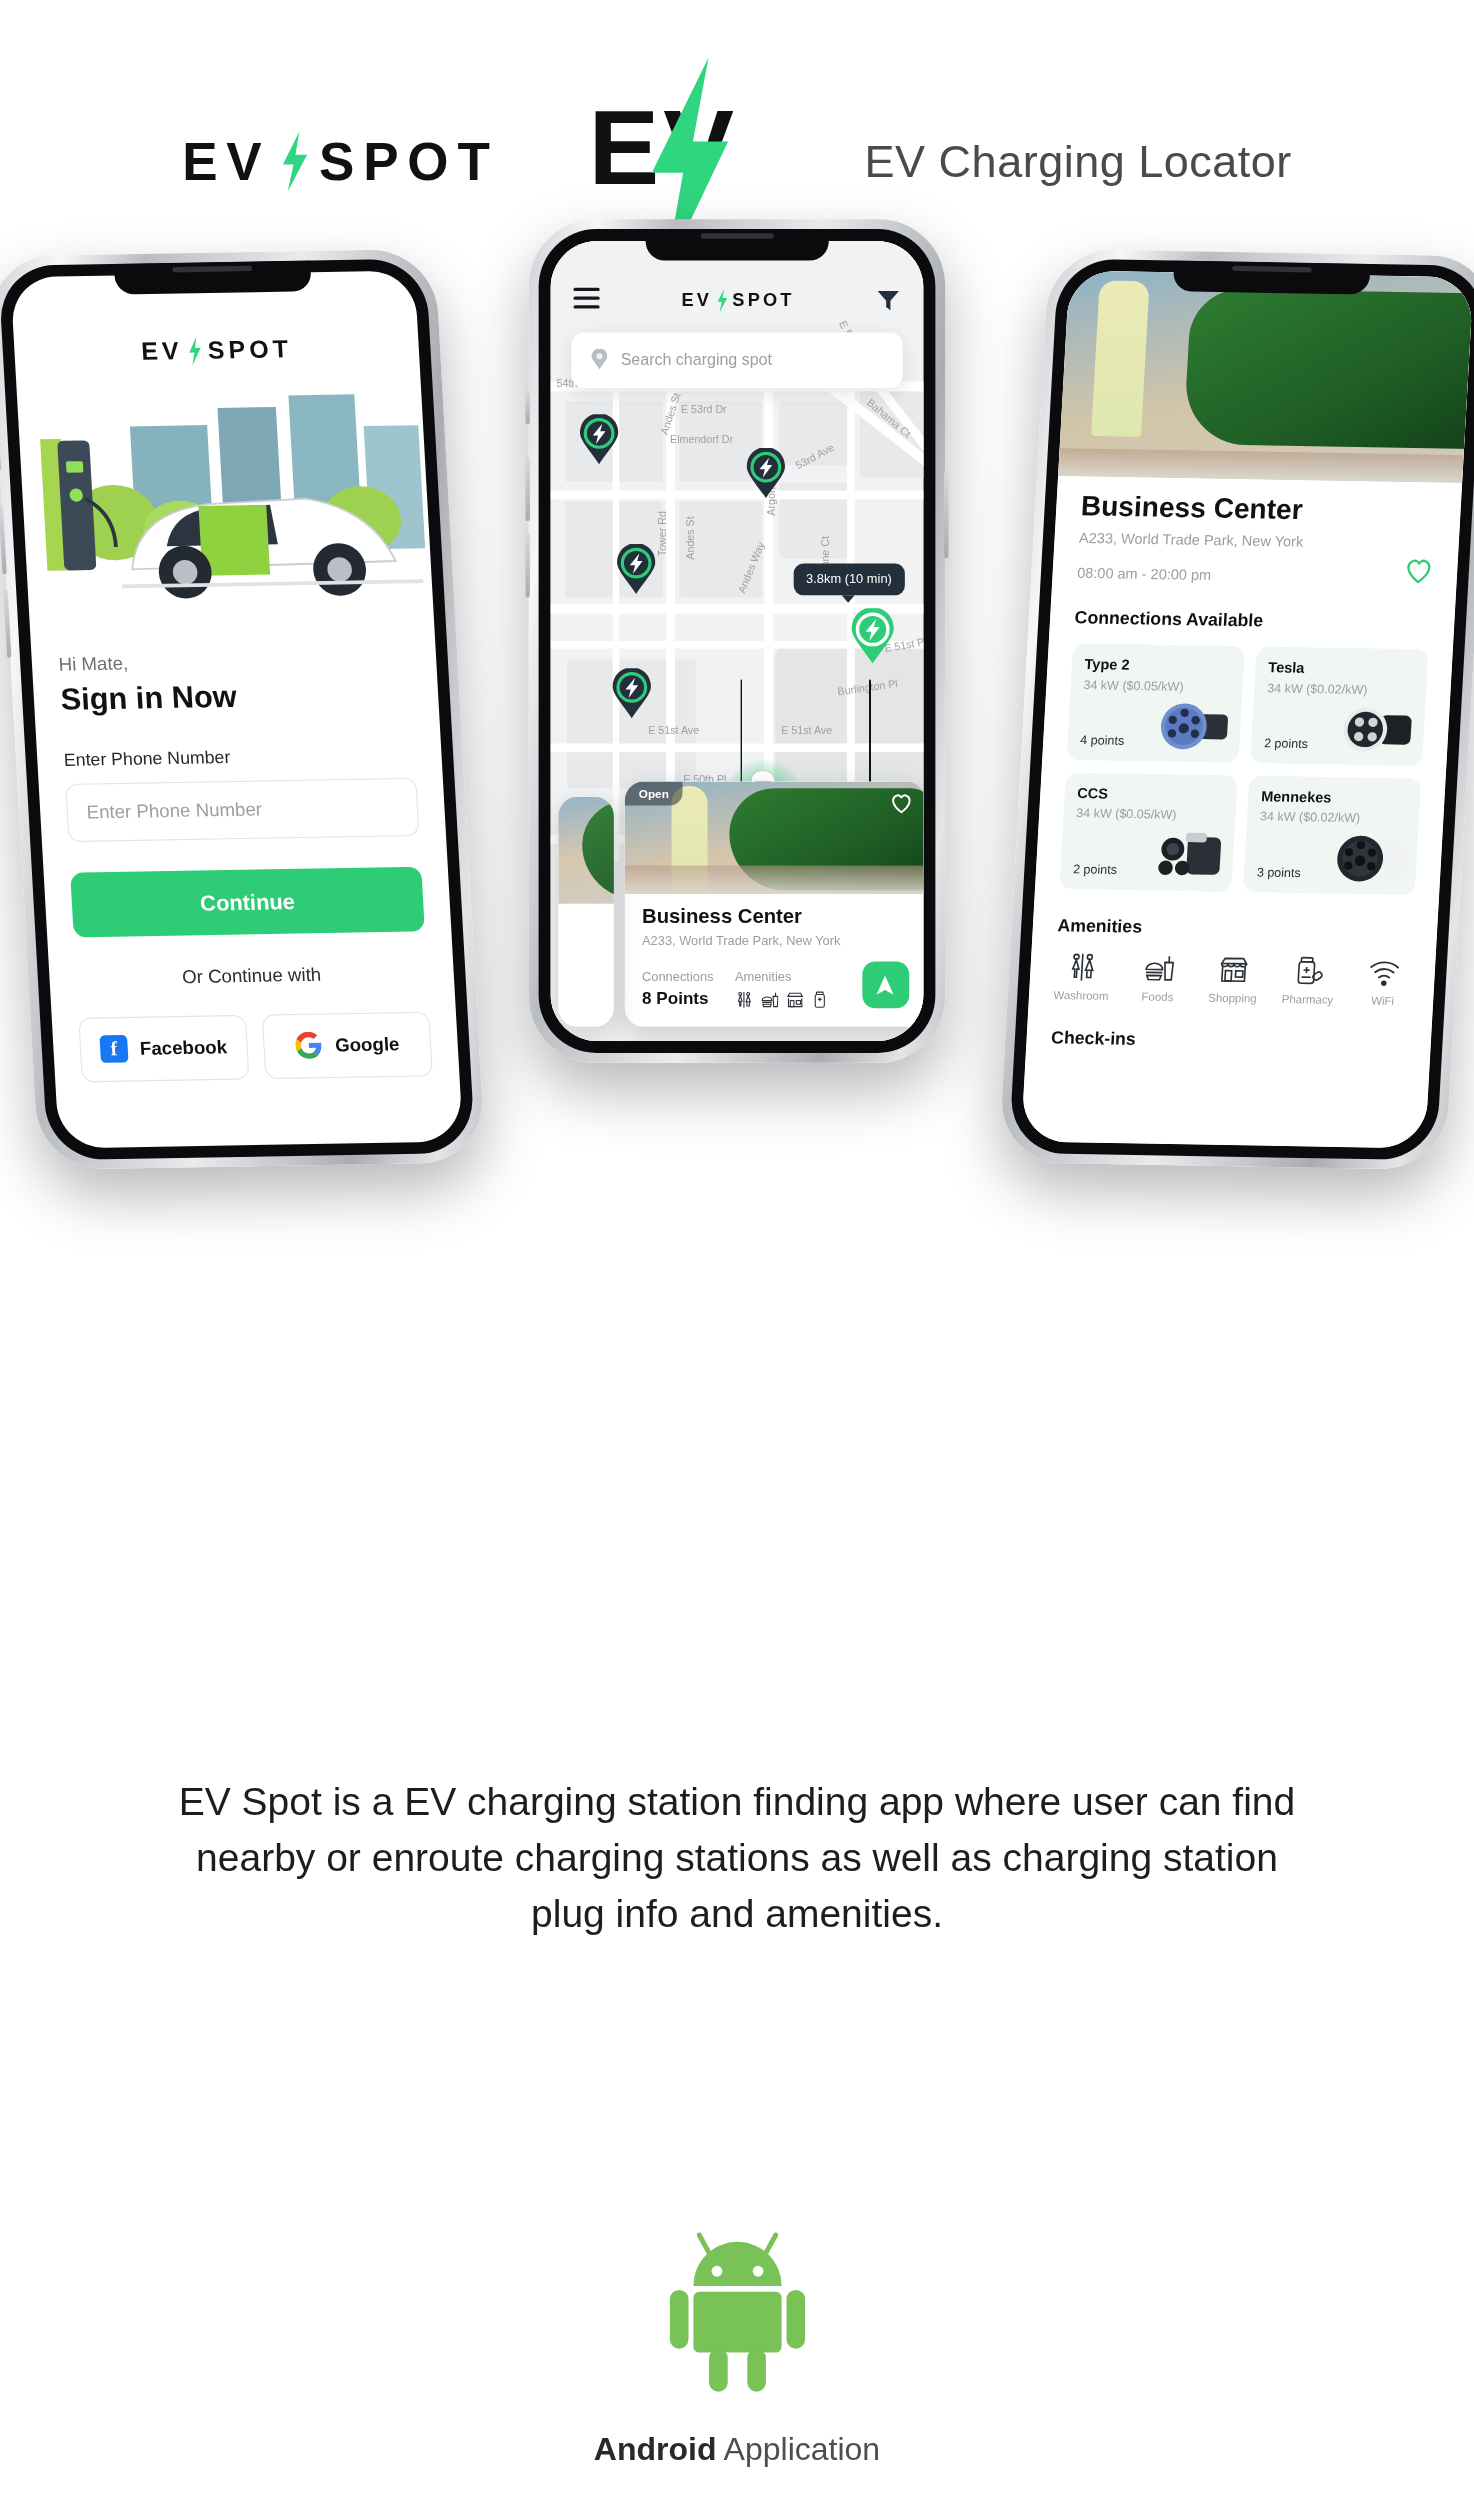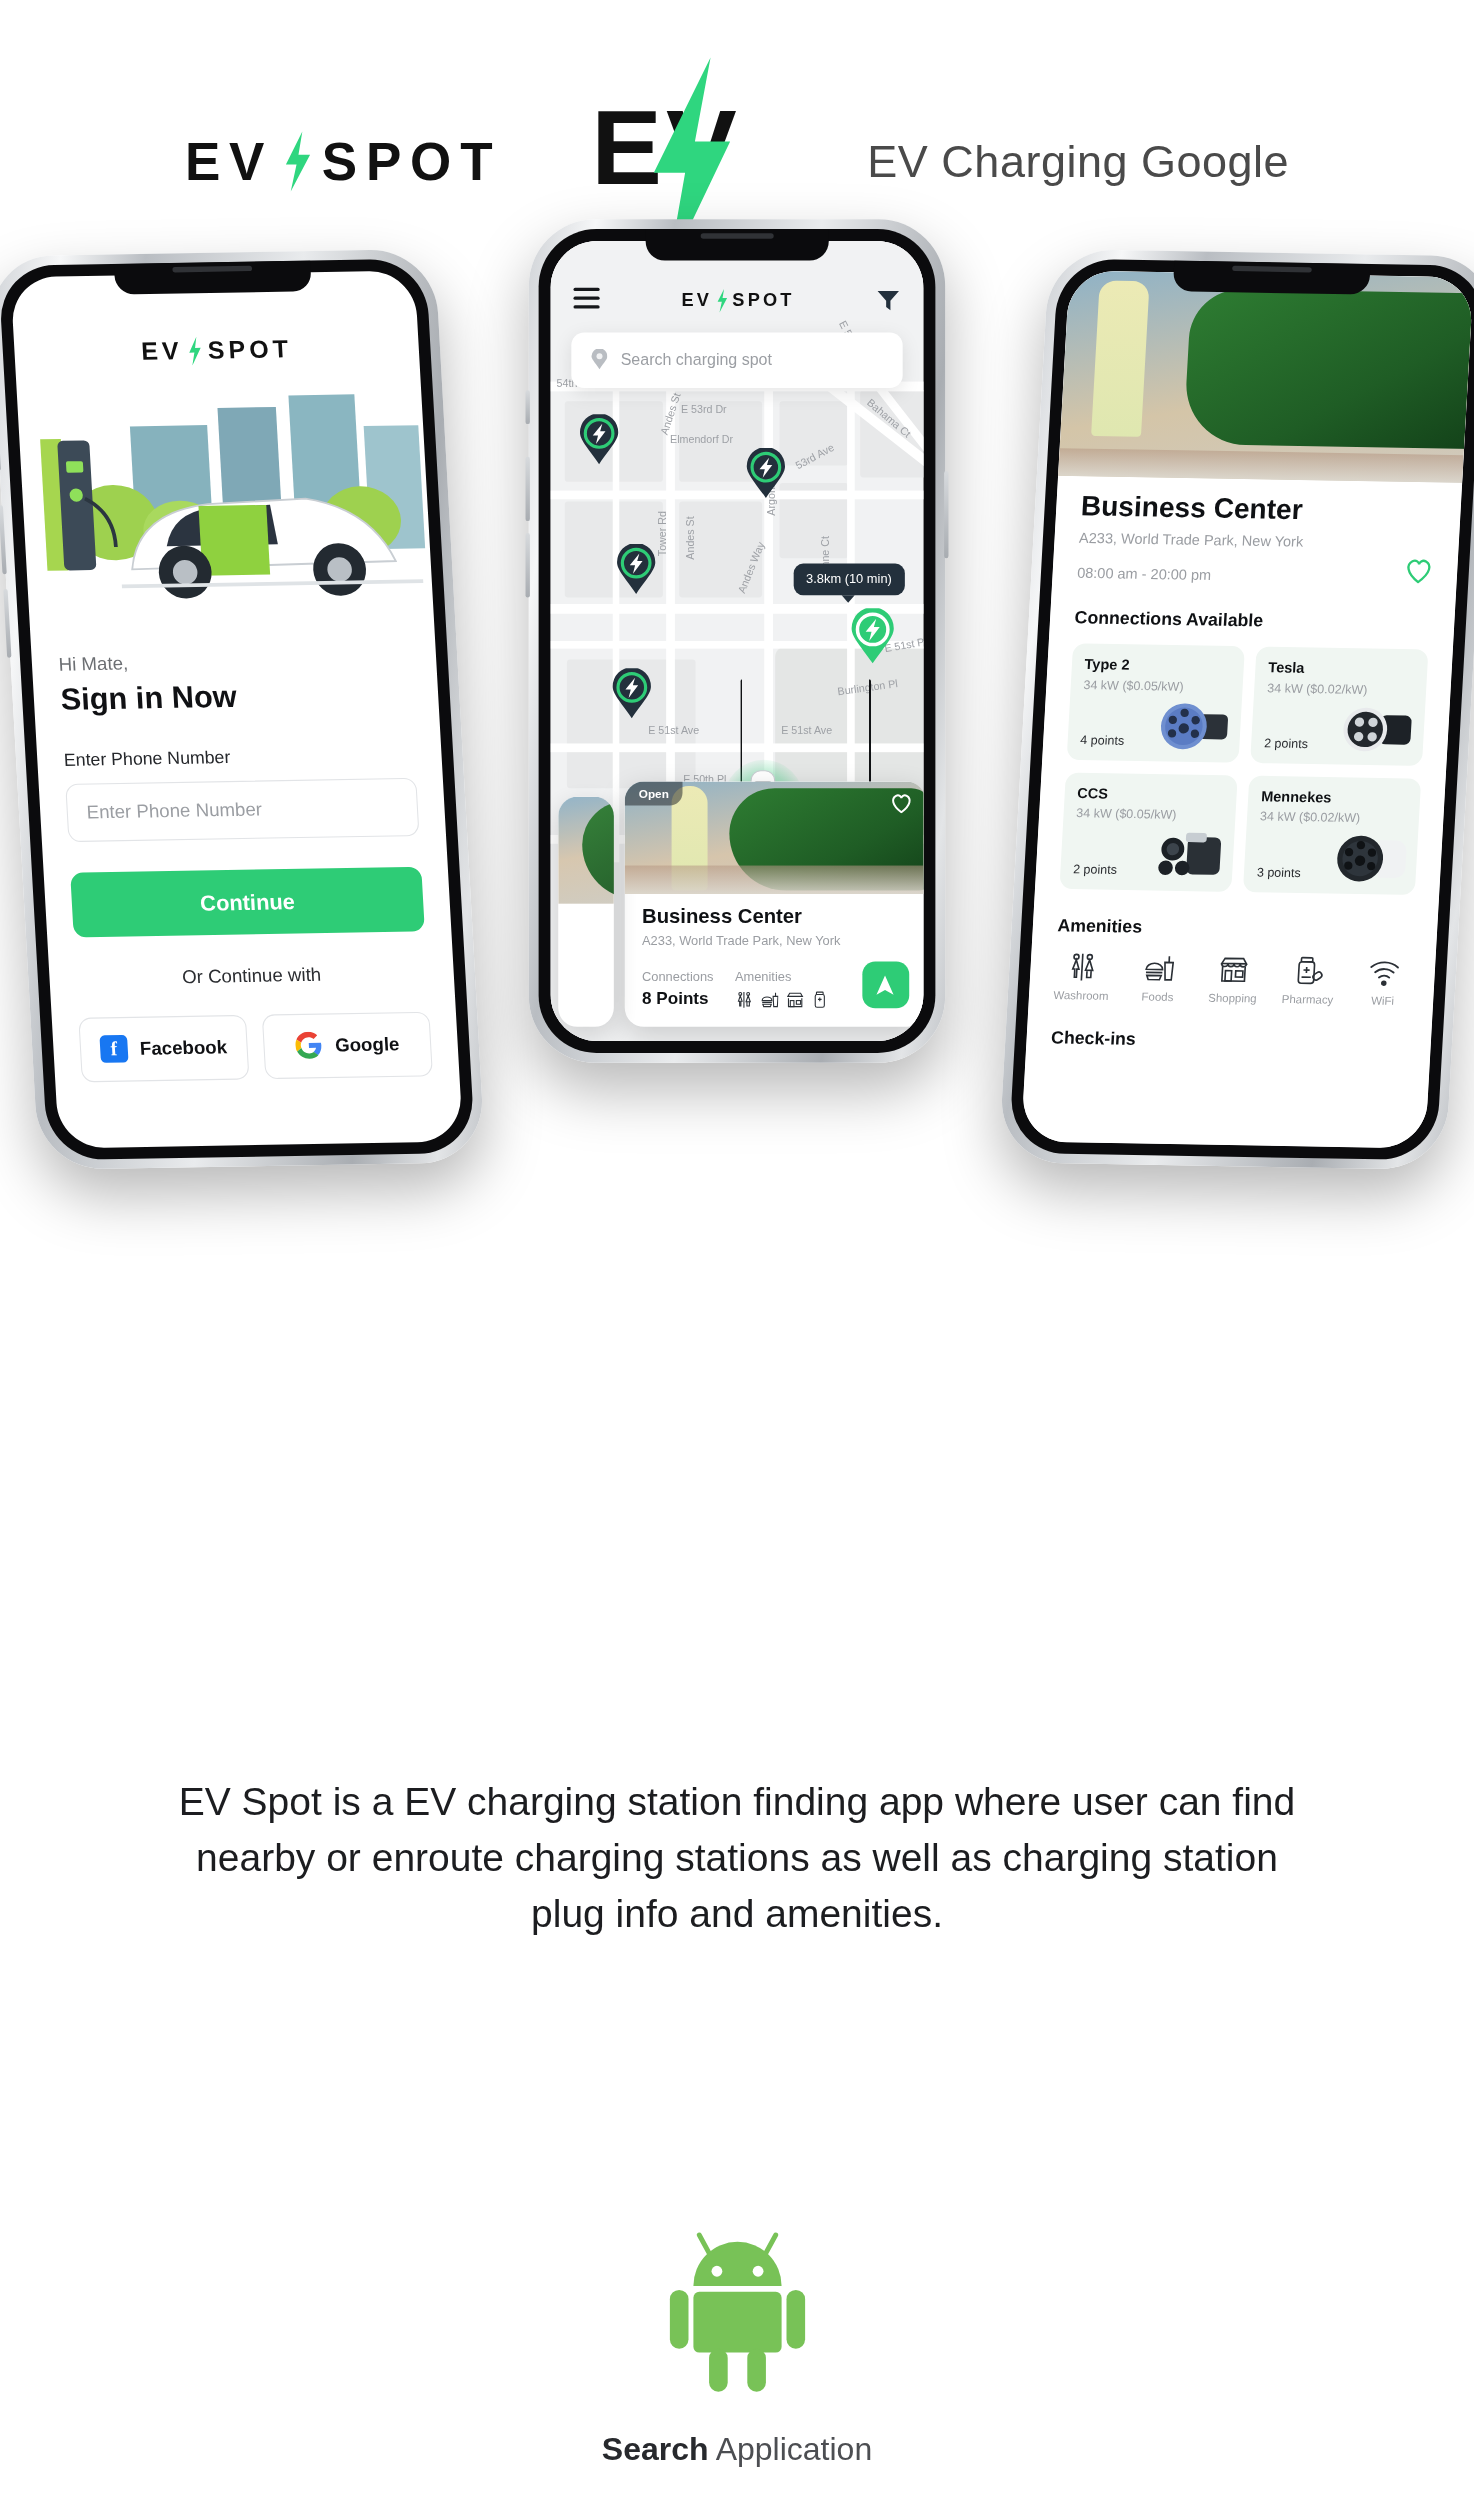--- a/index.html
+++ b/index.html
@@ -228,21 +228,21 @@
     <span>SPOT</span>
   </div>
 
   <div class="ev-mono">
     <span class="ev-text">EV</span>
     <svg class="bolt-lg" viewBox="0 0 92 220">
       <polygon points="66,0 8,118 40,118 22,220 86,86 50,86" fill="#2FD67F"></polygon>
     </svg>
   </div>
 
-  <div class="tagline">EV Charging Google</div>
+  <div class="tagline">EV Charging Locator</div>
 </div>
 
 <div class="stage">
 
   <div class="phone" id="phone-left">
     <div class="side-btn" style="left:-2.9px;top:167px;width:3.9px;height:35px;"></div>
     <div class="side-btn" style="left:-2.9px;top:235px;width:3.9px;height:65px;"></div>
     <div class="side-btn" style="left:-2.9px;top:314px;width:3.9px;height:65px;"></div>
     <div class="phone-inner">
       <div class="notch"></div>
@@ -691,18 +691,18 @@
         <circle cx="54" cy="47" r="5.5" fill="#ffffff"></circle>
         <circle cx="96" cy="47" r="5.5" fill="#ffffff"></circle>
         <rect x="30" y="68" width="90" height="62" rx="6"></rect>
         <rect x="6" y="66" width="19" height="60" rx="9.5"></rect>
         <rect x="125" y="66" width="19" height="60" rx="9.5"></rect>
         <rect x="46" y="126" width="19" height="44" rx="9.5"></rect>
         <rect x="85" y="126" width="19" height="44" rx="9.5"></rect>
       </g>
     </svg>
     <div class="platform-label">
-      <b>Search</b><span> Application</span>
+      <b>Android</b><span> Application</span>
     </div>
   </div>
 
 </div>
 
 
 </body></html>

